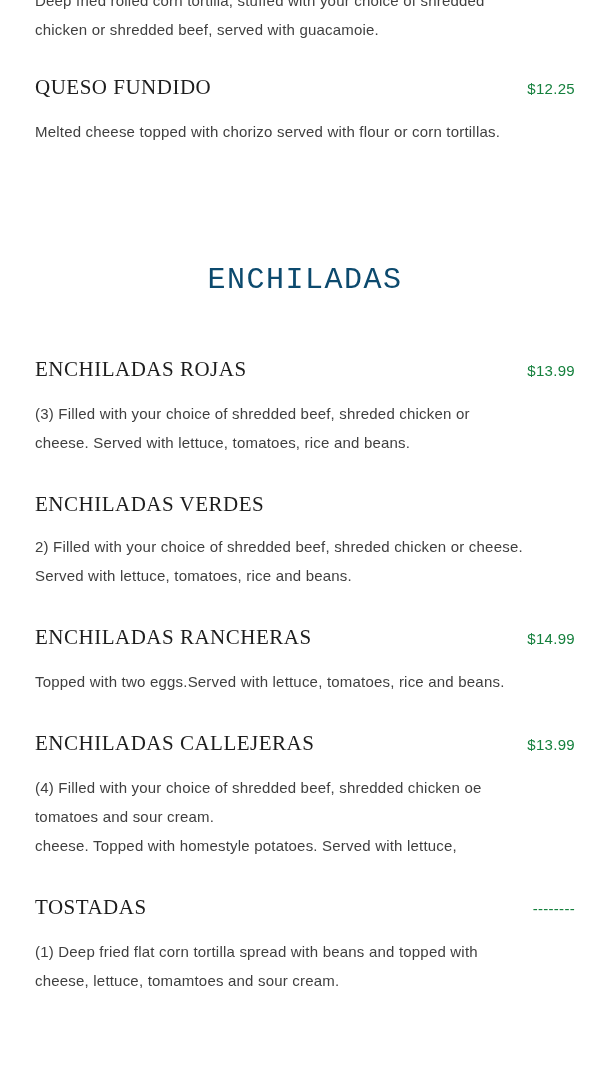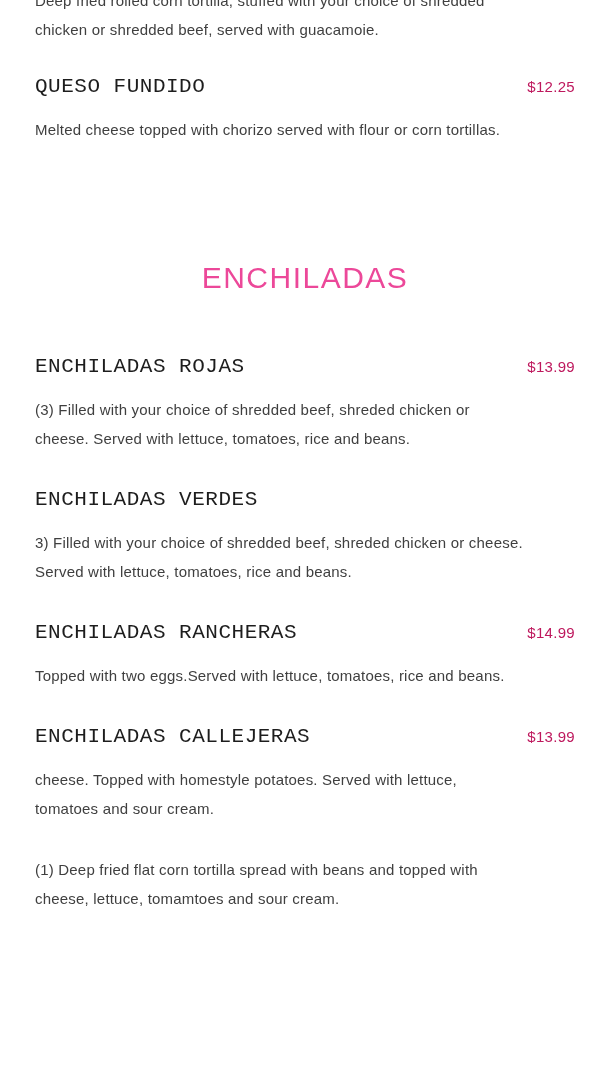--- a/index.html
+++ b/index.html
@@ -22,50 +22,50 @@
   }
   .desc-line, .carryover-line {
     display: block;
     font-size: 15px;
     line-height: 29px;
     letter-spacing: 0.2px;
     color: #3f3f3f;
     white-space: nowrap;
   }
   .section-title {
-    font-family: Liberation Sans, sans-serif;
+    font-family: Liberation Mono, monospace;
     font-weight: 400;
     font-size: 30px;
     line-height: 40px;
     letter-spacing: 1.5px;
-    color: #ec4899;
+    color: #0c4a6e;
     text-align: center;
     margin: 114px 0 54px 0;
   }
   .item {
     margin-bottom: 32px;
   }
   .item-head {
     display: flex;
     justify-content: space-between;
     align-items: baseline;
     line-height: 30px;
   }
   .item-name {
-    font-family: Liberation Mono, monospace;
+    font-family: Liberation Serif, serif;
     font-weight: 400;
     font-size: 21px;
     letter-spacing: 0.5px;
     color: #1d1d1d;
     white-space: nowrap;
   }
   .item-price {
     font-size: 15px;
     letter-spacing: 0.3px;
-    color: #be185d;
+    color: #15803d;
     white-space: nowrap;
   }
   .item-desc {
     margin-top: 13px;
   }
 </style>
 </head>
 <body>
 
 <div class="menu-wrapper">
@@ -97,47 +97,52 @@
       <span class="desc-line">cheese. Served with lettuce, tomatoes, rice and beans.</span>
     </div>
   </div>
 
   <div class="item">
     <div class="item-head">
       <span class="item-name">ENCHILADAS VERDES</span>
       <span class="item-price"></span>
     </div>
     <div class="item-desc">
-      <span class="desc-line">3) Filled with your choice of shredded beef, shreded chicken or cheese.</span>
+      <span class="desc-line">2) Filled with your choice of shredded beef, shreded chicken or cheese.</span>
       <span class="desc-line">Served with lettuce, tomatoes, rice and beans.</span>
     </div>
   </div>
 
   <div class="item">
     <div class="item-head">
       <span class="item-name">ENCHILADAS RANCHERAS</span>
       <span class="item-price">$14.99</span>
     </div>
     <div class="item-desc">
       <span class="desc-line">Topped with two eggs.Served with lettuce, tomatoes, rice and beans.</span>
     </div>
   </div>
 
   <div class="item">
     <div class="item-head">
       <span class="item-name">ENCHILADAS CALLEJERAS</span>
       <span class="item-price">$13.99</span>
     </div>
     <div class="item-desc">
+      <span class="desc-line">(4) Filled with your choice of shredded beef, shredded chicken oe</span>
+      <span class="desc-line">tomatoes and sour cream.</span>
       <span class="desc-line">cheese. Topped with homestyle potatoes. Served with lettuce,</span>
-      <span class="desc-line">tomatoes and sour cream.</span>
     </div>
   </div>
 
   <div class="item">
+    <div class="item-head">
+      <span class="item-name">TOSTADAS</span>
+      <span class="item-price">--------</span>
+    </div>
     <div class="item-desc">
       <span class="desc-line">(1) Deep fried flat corn tortilla spread with beans and topped with</span>
       <span class="desc-line">cheese, lettuce, tomamtoes and sour cream.</span>
     </div>
   </div>
 
   <div class="item">
   </div>
 
 </div>

